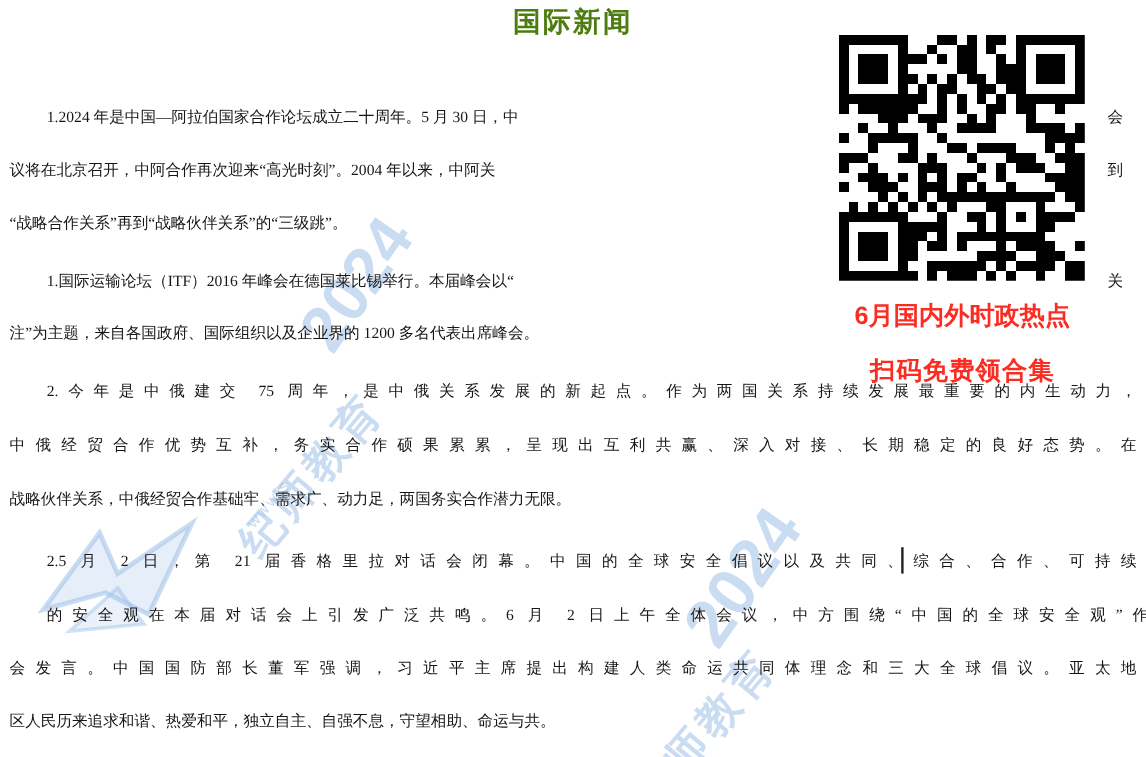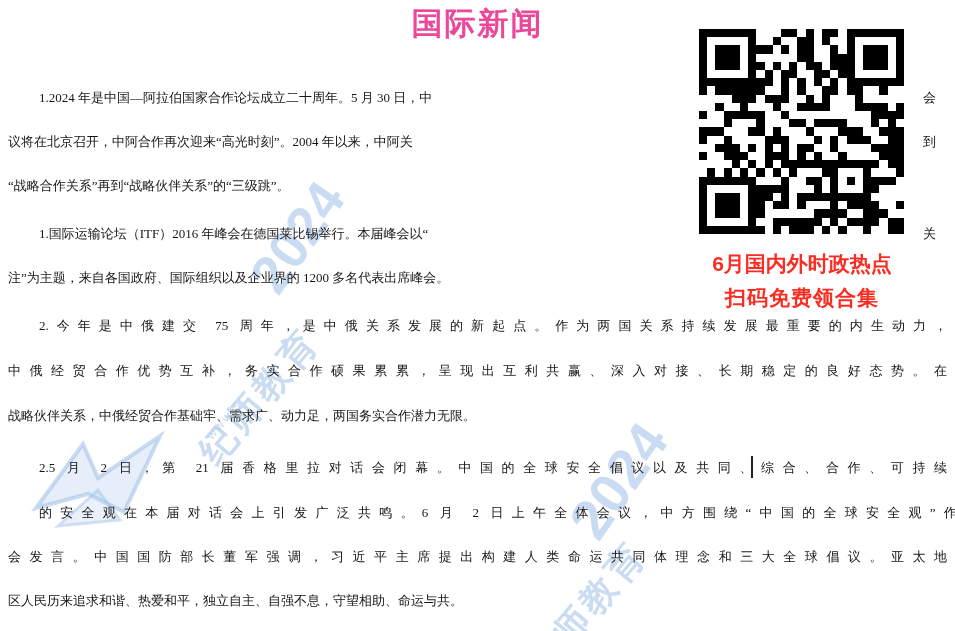--- a/index.html
+++ b/index.html
@@ -15,21 +15,21 @@
   .wm-2024-a{left:237px;top:206px;font-size:54px;transform:rotate(-55deg);}
   .wm-brand-a{left:178px;top:372px;font-size:36px;letter-spacing:5px;transform:rotate(-50deg);}
   .wm-url-a{left:200px;top:412px;font-size:13px;letter-spacing:2px;font-weight:normal;transform:rotate(-50deg);}
   .wm-2024-b{left:556px;top:448px;font-size:56px;transform:rotate(-55deg);}
   .wm-brand-b{left:505px;top:585px;font-size:36px;letter-spacing:5px;transform:rotate(-50deg);}
   .wm-bird{position:absolute;left:28px;top:430px;}
   
   .doc{position:absolute;inset:0;z-index:1;}
   .doc-title{
     position:absolute;left:0;top:3px;width:100%;text-align:center;
-    font-size:31px;font-weight:bold;color:#ec4899;letter-spacing:2px;
+    font-size:23px;font-weight:bold;color:#4d7c0f;letter-spacing:2px;
   }
   .line{
     position:absolute;left:8px;width:939px;height:27px;line-height:27px;
     font-size:13px;color:#161616;white-space:nowrap;
   }
   .line.indent{text-indent:31px;}
   .line.just{text-align:justify;text-align-last:justify;white-space:normal;}
   .tail{position:absolute;right:11px;top:0;}
   
   .l0{top:84px;} .l1{top:128px;} .l2{top:172px;}
@@ -39,21 +39,21 @@
   
   .caret{position:absolute;left:751px;top:456px;width:2px;height:22px;background:#222;z-index:3;}
   
   .qr-backing{position:absolute;left:686px;top:20px;width:230px;height:223px;background:#fff;z-index:2;}
   .qr-box{position:absolute;left:699px;top:29px;z-index:3;line-height:0;}
   .qr-caption{
     position:absolute;left:686px;top:249px;width:232px;z-index:4;text-align:center;
     font-family:"Liberation Sans","DejaVu Sans",sans-serif;font-weight:bold;
     font-size:21px;color:#fb2d23;line-height:30px;
   }
-  .qr-caption .cap2{margin-top:4px;letter-spacing:1px;}
+  .qr-caption .cap2{margin-top:16px;letter-spacing:1px;}
 </style>
 </head>
 <body>
 
 <div class="wm-layer">
   <svg class="wm-bird" width="150" height="110" viewBox="0 0 150 110">
     <path d="M8,78 L55,14 L70,48 L132,6 L96,82 L60,64 Z" fill="rgba(170,200,235,0.30)" stroke="rgba(158,192,230,0.55)" stroke-width="4"></path>
     <path d="M30,96 L70,60 L92,90 Z" fill="rgba(170,200,235,0.25)" stroke="rgba(158,192,230,0.45)" stroke-width="3"></path>
   </svg>
   <div class="wm wm-2024-a">2024</div>

